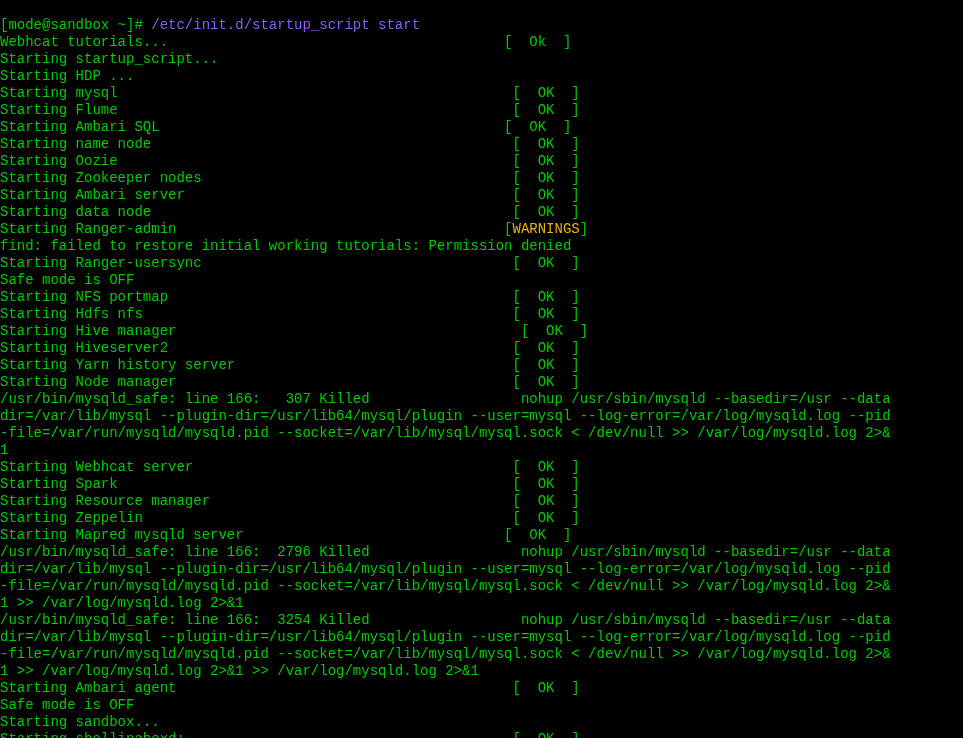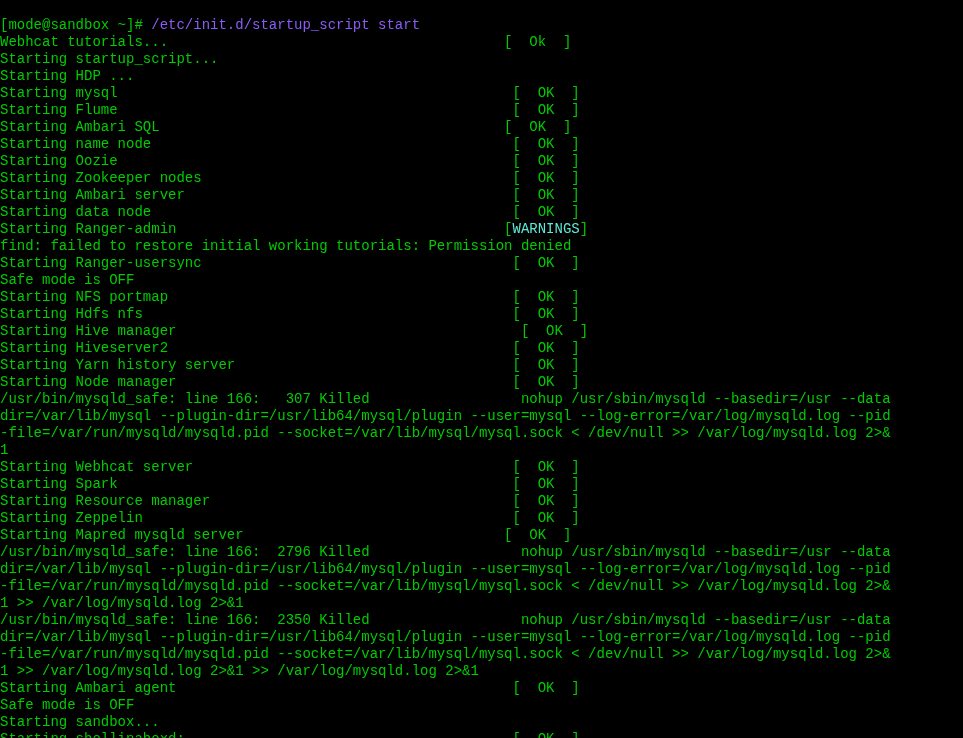--- a/index.html
+++ b/index.html
@@ -11,21 +11,21 @@
     line-height: 17px;
     color: #00cc00;
     width: 963px;
     height: 738px;
     overflow: hidden;
     white-space: pre;
   }
   .term {
     padding: 0;
   }
-  .yellow { color: #5eead4; }
+  .yellow { color: #eab308; }
   .white { color: #8b5cf6; }
 </style>
 </head>
 <body>
 <div class="term"><span><span>[mode@sandbox ~]# </span><span class="white">/etc/init.d/startup_script start</span></span>
 <span>Webhcat tutorials...                                        </span><span>[  </span><span>Ok</span><span>  ]</span>
 <span>Starting startup_script...</span>
 <span>Starting HDP ...</span>
 <span>Starting mysql                                               </span><span>[  </span><span>OK</span><span>  ]</span>
 <span>Starting Flume                                               </span><span>[  </span><span>OK</span><span>  ]</span>
@@ -51,21 +51,21 @@
 <span>1</span>
 <span>Starting Webhcat server                                      </span><span>[  </span><span>OK</span><span>  ]</span>
 <span>Starting Spark                                               </span><span>[  </span><span>OK</span><span>  ]</span>
 <span>Starting Resource manager                                    </span><span>[  </span><span>OK</span><span>  ]</span>
 <span>Starting Zeppelin                                            </span><span>[  </span><span>OK</span><span>  ]</span>
 <span>Starting Mapred mysqld server                               </span><span>[  </span><span>OK</span><span>  ]</span>
 <span>/usr/bin/mysqld_safe: line 166:  2796 Killed                  nohup /usr/sbin/mysqld --basedir=/usr --data</span>
 <span>dir=/var/lib/mysql --plugin-dir=/usr/lib64/mysql/plugin --user=mysql --log-error=/var/log/mysqld.log --pid</span>
 <span>-file=/var/run/mysqld/mysqld.pid --socket=/var/lib/mysql/mysql.sock &lt; /dev/null &gt;&gt; /var/log/mysqld.log 2&gt;&amp;</span>
 <span>1 &gt;&gt; /var/log/mysqld.log 2&gt;&amp;1</span>
-<span>/usr/bin/mysqld_safe: line 166:  2350 Killed                  nohup /usr/sbin/mysqld --basedir=/usr --data</span>
+<span>/usr/bin/mysqld_safe: line 166:  3254 Killed                  nohup /usr/sbin/mysqld --basedir=/usr --data</span>
 <span>dir=/var/lib/mysql --plugin-dir=/usr/lib64/mysql/plugin --user=mysql --log-error=/var/log/mysqld.log --pid</span>
 <span>-file=/var/run/mysqld/mysqld.pid --socket=/var/lib/mysql/mysql.sock &lt; /dev/null &gt;&gt; /var/log/mysqld.log 2&gt;&amp;</span>
 <span>1 &gt;&gt; /var/log/mysqld.log 2&gt;&amp;1 &gt;&gt; /var/log/mysqld.log 2&gt;&amp;1</span>
 <span>Starting Ambari agent                                        </span><span>[  </span><span>OK</span><span>  ]</span>
 <span>Safe mode is OFF</span>
 <span>Starting sandbox...</span>
 <span>Starting shellinaboxd:                                       </span><span>[  </span><span>OK</span><span>  ]</span></div>
 
 
 

